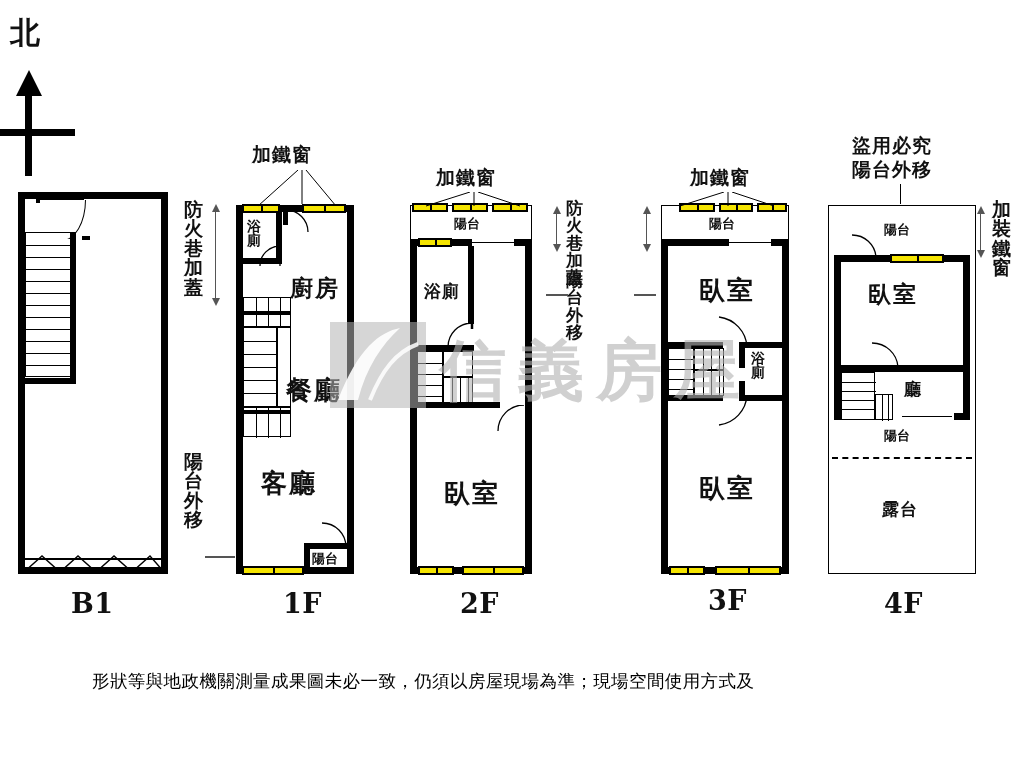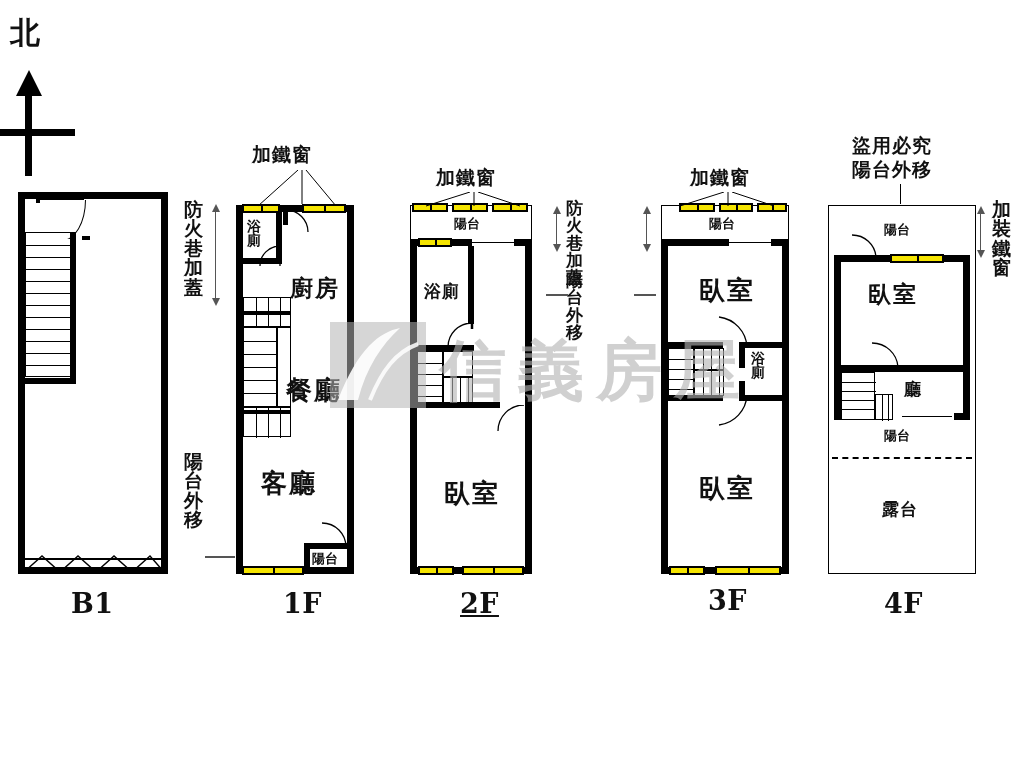--- a/index.html
+++ b/index.html
@@ -238,21 +238,21 @@
     <div class="wall" style="left:0;top:197px;width:90px;height:6px;"></div>
     <svg class="abs" style="left:86px;top:200px;" width="30" height="28">
       <path d="M2,26 A26,26 0 0 1 28,0" fill="none" stroke="#000" stroke-width="1.3"></path>
     </svg>
 
     <div class="label rn-xl" style="left:34px;top:275px;">臥室</div>
 
     <div class="win seg2" style="left:8px;top:361px;width:36px;height:9px;"></div>
     <div class="win seg2" style="left:52px;top:361px;width:62px;height:9px;"></div>
   </div>
-  <div class="floorname" style="left:460px;top:588px;text-decoration:underline;">2F</div>
+  <div class="floorname" style="left:460px;top:588px;">2F</div>
   <div class="label note" style="left:436px;top:168px;">加鐵窗</div>
   <svg class="abs" style="left:412px;top:192px;" width="124" height="16">
     <polyline points="58,0 14,14" fill="none" stroke="#000" stroke-width="1"></polyline>
     <polyline points="62,0 62,14" fill="none" stroke="#000" stroke-width="1"></polyline>
     <polyline points="66,0 108,14" fill="none" stroke="#000" stroke-width="1"></polyline>
   </svg>
 
   <div class="vlabel note-sm" style="left:566px;top:200px;width:22px;">防火巷加蓋</div>
   <div class="vlabel note-sm" style="left:566px;top:272px;width:22px;">陽台外移</div>
 
@@ -398,15 +398,16 @@
   <div id="watermark">
     <svg class="wm-logo" style="left:330px;top:4px;" width="96" height="86">
       <rect x="0" y="0" width="96" height="86" fill="#b4b4b4" opacity="0.55"></rect>
       <path d="M8,78 C28,26 50,10 70,6 C52,22 36,46 28,78 Z" fill="#ffffff" opacity="0.9"></path>
       <path d="M40,78 C52,48 66,30 88,22" stroke="#ffffff" stroke-width="4" fill="none" opacity="0.85"></path>
     </svg>
     <div class="wm-text" style="left:440px;top:8px;">信義房屋</div>
   </div>
 
   <div id="disclaimer">
+    <div>形狀等與地政機關測量成果圖未必一致，仍須以房屋現場為準；現場空間使用方式及</div>
   </div>
 
 </div>
 
 </body></html>

